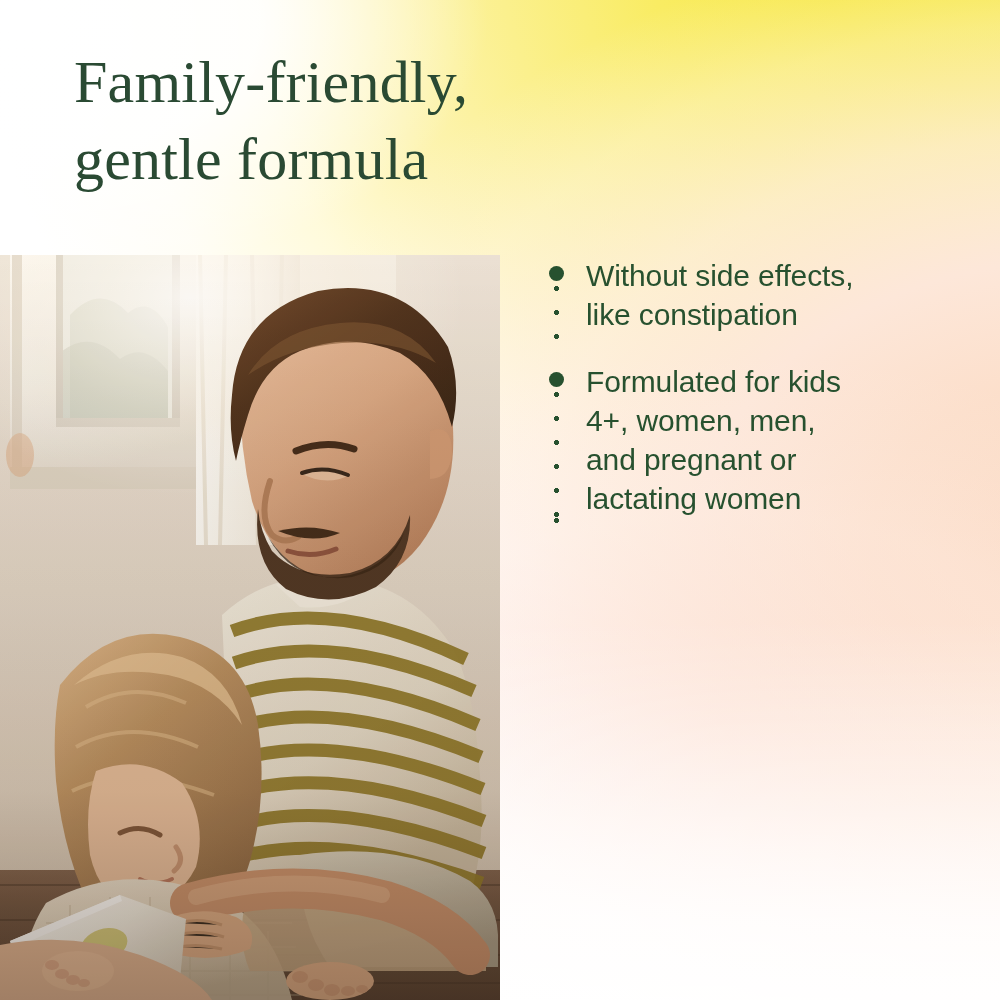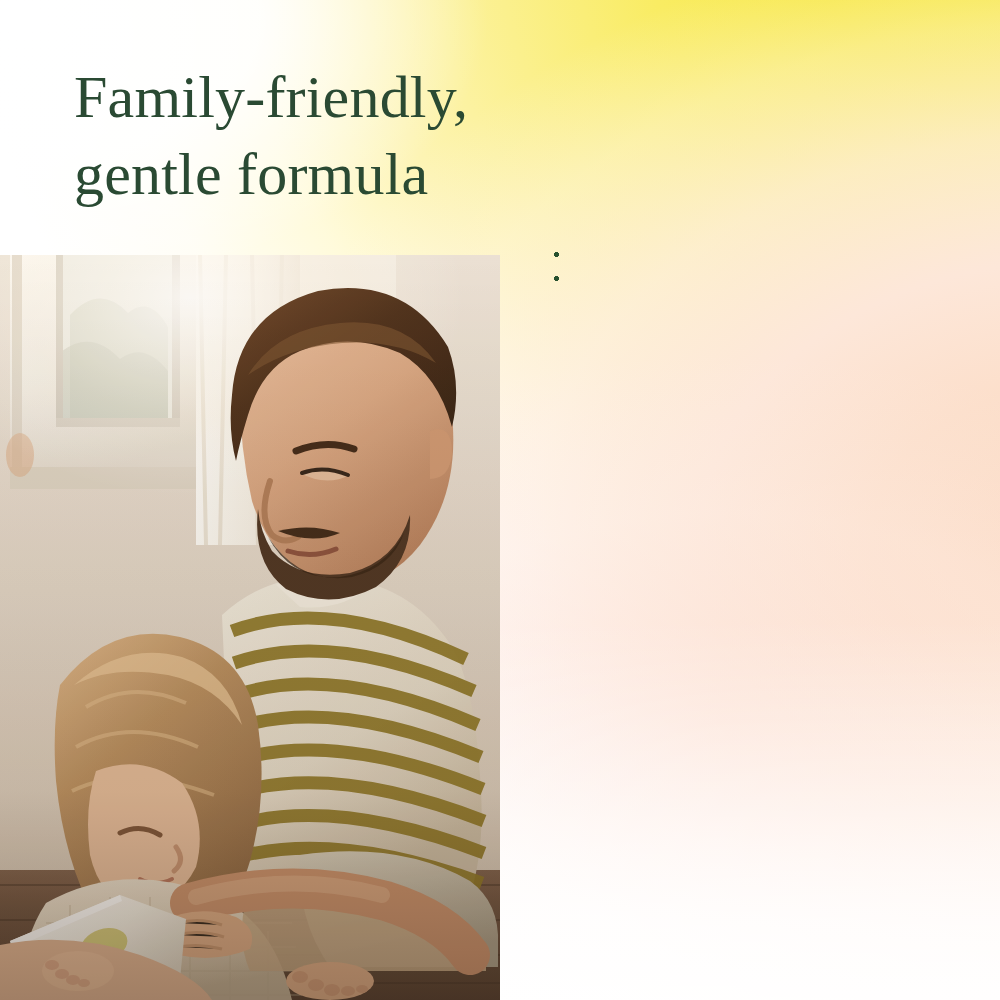--- a/index.html
+++ b/index.html
@@ -82,21 +82,20 @@
     left: 74px;
     top: 44px;
     width: 600px;
     color: #2a4a33;
     font-family: "Liberation Serif", "DejaVu Serif", serif;
     font-size: 60px;
     line-height: 1.28;
     letter-spacing: 0.2px;
     font-weight: 400;
     white-space: pre-line;
-    margin-top: 15px;
   }
 
   
   .photo {
     position: absolute;
     left: 0;
     top: 255px;
     width: 500px;
     height: 745px;
     overflow: hidden;
@@ -371,27 +370,45 @@
         </g>
 
         <rect x="0" y="0" width="500" height="745" fill="url(#vignetteG)"></rect>
         <rect x="0" y="0" width="500" height="745" fill="#d8a86a" opacity="0.06"></rect>
       </g>
     </svg>
   </div>
 
   <div class="bullets">
 
+    <div class="bullet-row">
+      <div class="bullet-col">
+        <span class="bullet-dot-big"></span>
+        <span class="connector"></span>
+      </div>
+      <div class="bullet-text">Without side effects,
+like constipation</div>
+    </div>
 
     <div class="bullet-row gap-block">
       <div class="bullet-col">
         <span class="connector" style="top:0;bottom:0;"></span>
       </div>
     </div>
 
+    <div class="bullet-row">
+      <div class="bullet-col">
+        <span class="bullet-dot-big"></span>
+        <span class="connector"></span>
+      </div>
+      <div class="bullet-text">Formulated for kids
+4+, women, men,
+and pregnant or
+lactating women</div>
+    </div>
 
     <div class="bullet-row gap-block">
       <div class="bullet-col">
         <span class="connector" style="top:0;bottom:0;"></span>
       </div>
     </div>
 
 
   </div>
 </div>

